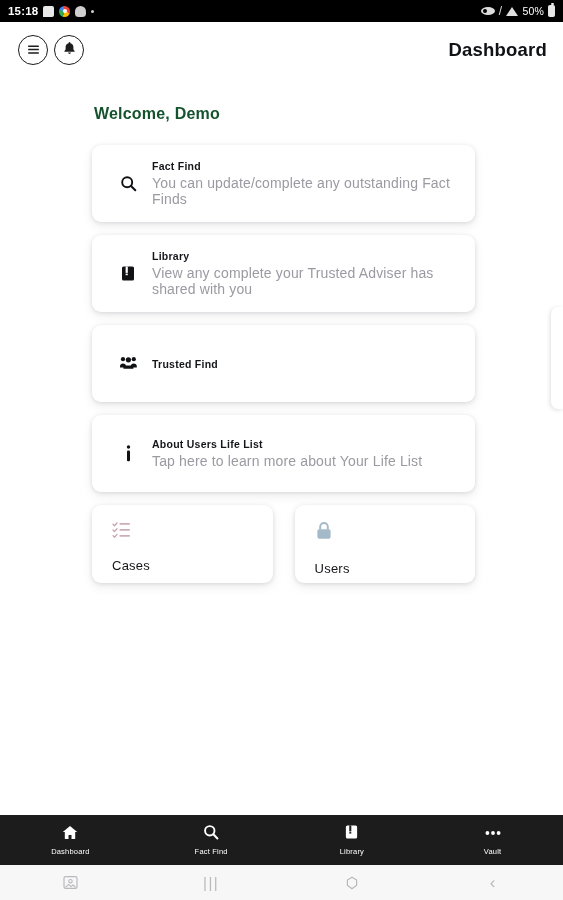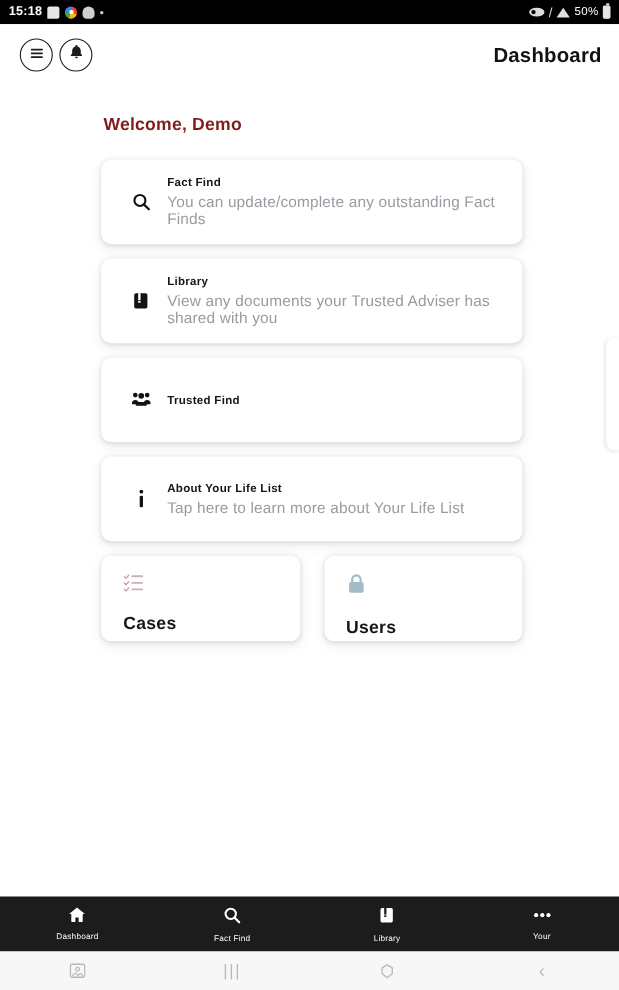--- a/index.html
+++ b/index.html
@@ -55,21 +55,21 @@
     width:30px; height:30px; border-radius:50%;
     border:1.3px solid #1d1d1f;
     display:flex; align-items:center; justify-content:center;
     background:#ffffff; cursor:pointer;
   }
   .page-title { font-size:18.5px; font-weight:700; color:#111216; letter-spacing:.2px; }
 
   
   .content { padding:0 0 0 0; position:relative; }
   .welcome {
-    font-size:16px; font-weight:700; color:#7f1d1d;
+    font-size:16px; font-weight:700; color:#14532d;
     margin:28px 0 0 94px; letter-spacing:.2px;
   }
 
   .cards { margin:22px 0 0 0; padding:0 88px 0 92px; }
   .card {
     background:#ffffff; border-radius:9px;
     box-shadow:0 1px 4px rgba(25,30,45,.13), 0 4px 12px rgba(25,30,45,.07);
     display:flex; align-items:center;
     height:77px; margin-bottom:13px; padding:0 14px 0 18px;
     cursor:pointer;
@@ -81,21 +81,21 @@
   .card-txt { padding-left:6px; }
   .card-title { font-size:10.5px; font-weight:700; color:#15161a; letter-spacing:.25px; }
   .card-sub { font-size:14px; color:#9a9aa2; margin-top:3px; letter-spacing:.15px; }
 
   .mini-row { display:flex; gap:22px; padding:0 88px 0 92px; margin-top:9px; }
   .mini-card {
     flex:1; background:#ffffff; border-radius:9px;
     box-shadow:0 1px 4px rgba(25,30,45,.13), 0 4px 12px rgba(25,30,45,.07);
     height:78px; padding:16px 0 0 20px; cursor:pointer;
   }
-  .mini-label { font-size:16px; font-weight:700; color:#15161a; margin-top:16px; letter-spacing:.25px; }
+  .mini-label { font-size:13px; font-weight:400; color:#15161a; margin-top:16px; letter-spacing:.25px; }
 
   .edge-peek {
     position:absolute; right:0; top:202px; width:12px; height:102px;
     background:#ffffff; border-radius:7px 0 0 7px;
     box-shadow:-1px 1px 4px rgba(25,30,45,.14);
   }
 
   
   .bottomnav {
     position:absolute; left:0; bottom:35px; width:563px; height:50px;
@@ -183,21 +183,21 @@
       <div class="card">
         <div class="card-ico">
           <svg width="16" height="17" viewBox="0 0 16 17" fill="#111216">
             <rect x="2" y="1.5" width="12" height="14" rx="1.6"></rect>
             <rect x="5.6" y="1.5" width="2.2" height="6.4" fill="#ffffff"></rect>
             <rect x="5.6" y="8.6" width="2.2" height="1.6" fill="#ffffff"></rect>
           </svg>
         </div>
         <div class="card-txt">
           <div class="card-title">Library</div>
-          <div class="card-sub">View any documents your Trusted Adviser has shared with you</div>
+          <div class="card-sub">View any complete your Trusted Adviser has shared with you</div>
         </div>
       </div>
 
       <div class="card">
         <div class="card-ico">
           <svg width="19" height="17" viewBox="0 0 19 17" fill="#111216">
             <circle cx="4" cy="4.2" r="2.1"></circle>
             <circle cx="14.8" cy="4.2" r="2.1"></circle>
             <circle cx="9.4" cy="4.8" r="2.6"></circle>
             <path d="M1 11.2c0-1.6 1.3-2.6 3-2.6s3 1 3 2.6v1.2H1v-1.2z"></path>
@@ -211,21 +211,21 @@
       </div>
 
       <div class="card">
         <div class="card-ico">
           <svg width="7" height="18" viewBox="0 0 7 18" fill="#111216">
             <circle cx="3.5" cy="2" r="1.7"></circle>
             <rect x="2" y="5.6" width="3" height="10.6" rx="1"></rect>
           </svg>
         </div>
         <div class="card-txt">
-          <div class="card-title">About Your Life List</div>
+          <div class="card-title">About Users Life List</div>
           <div class="card-sub">Tap here to learn more about Your Life List</div>
         </div>
       </div>
     </div>
 
     <div class="mini-row">
       <div class="mini-card">
         <span>
           <svg width="19" height="17" viewBox="0 0 19 17" fill="none">
             <path d="M1 3.2l1.5 1.6L5 2" stroke="#c8a4ae" stroke-width="1.3" stroke-linecap="round" stroke-linejoin="round"></path>
@@ -282,21 +282,21 @@
       <span class="nav-label">Library</span>
     </div>
     <div class="nav-item">
       <span>
         <svg width="18" height="15" viewBox="0 0 18 15" fill="#ffffff">
           <circle cx="3.4" cy="8" r="1.9"></circle>
           <circle cx="9" cy="8" r="1.9"></circle>
           <circle cx="14.6" cy="8" r="1.9"></circle>
         </svg>
       </span>
-      <span class="nav-label">Your</span>
+      <span class="nav-label">Vault</span>
     </div>
   </div>
 
   <div class="sysnav">
     <div class="sys-item">
       <svg width="15" height="15" viewBox="0 0 15 15" fill="none">
         <rect x="1" y="1.6" width="13" height="11.8" rx="1.6" stroke="#b9b9bd" stroke-width="1.2"></rect>
         <circle cx="7.5" cy="6.2" r="1.7" stroke="#b9b9bd" stroke-width="1.1"></circle>
         <path d="M2.4 12.4l3.2-3 2.4 2.2 2-1.7 2.6 2.5" stroke="#b9b9bd" stroke-width="1.1" stroke-linejoin="round"></path>
       </svg>

